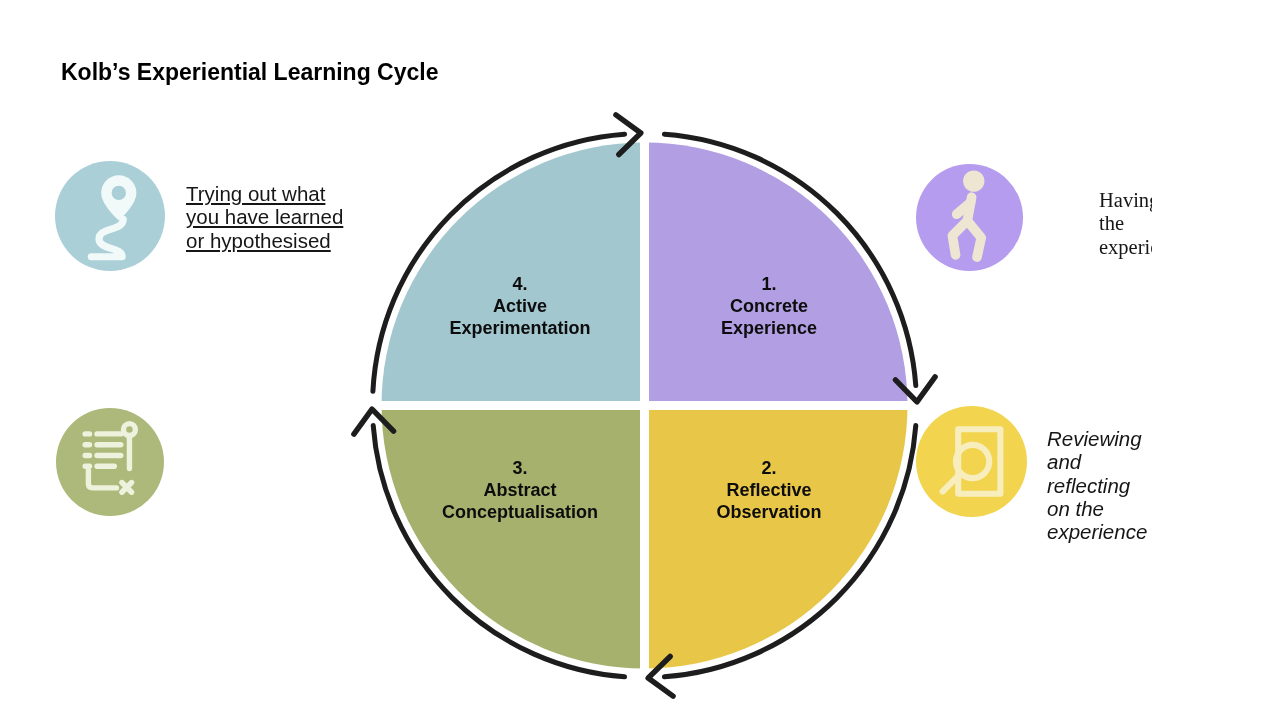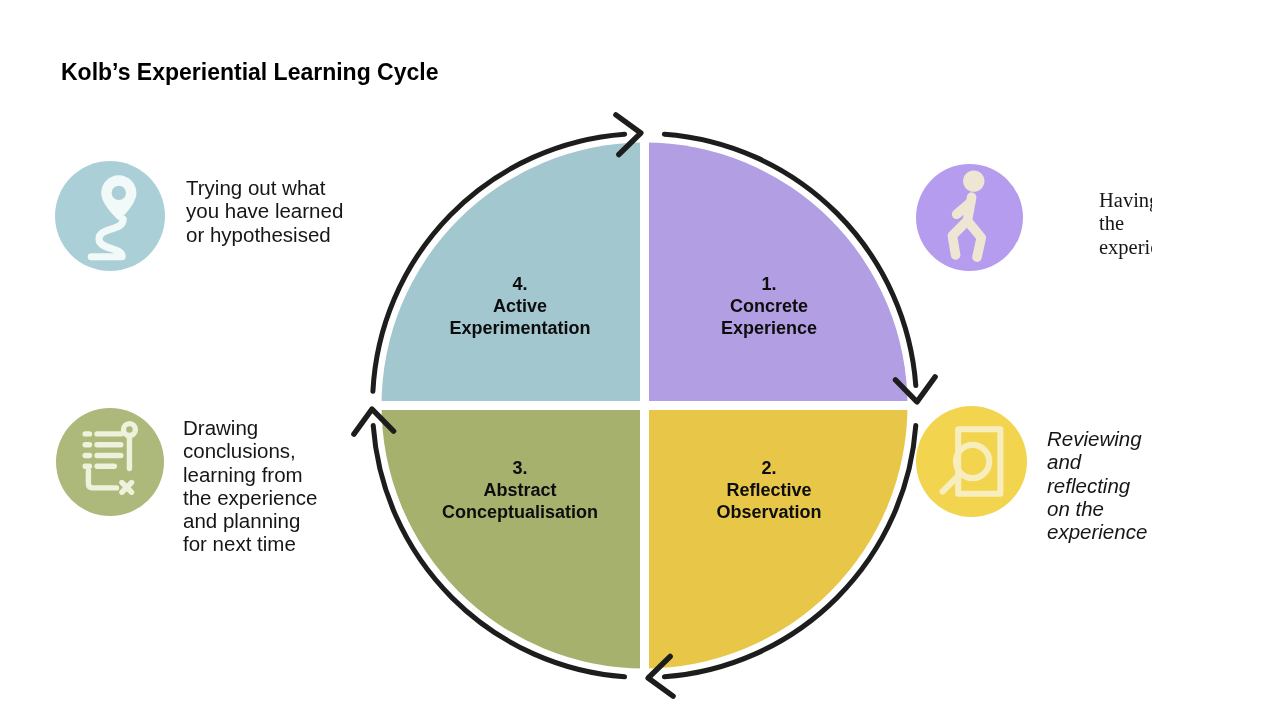--- a/index.html
+++ b/index.html
@@ -17,21 +17,21 @@
     color:#0d0d0d; white-space:pre-line;
   }
   .qlabel-1 { left:769px; top:306px; }
   .qlabel-2 { left:769px; top:490px; }
   .qlabel-3 { left:520px; top:490px; }
   .qlabel-4 { left:520px; top:306px; }
   .annot-text {
     position:absolute; font-size:20.5px; line-height:23.3px;
     color:#161616; white-space:pre-line;
   }
-  .annot-text-tl { left:186px;  top:176px; }
+  .annot-text-tl { left:186px;  top:182px;text-decoration:underline; }
   .annot-text-tr { left:1099px; top:189px;font-family:Liberation Serif, serif; }
   .annot-text-bl { left:183px;  top:416px; }
   .annot-text-br { left:1047px; top:427px;font-style:italic; }
   .icon-svg { position:absolute; }
   .icon-tl { left:55px;  top:161px; width:110px; height:110px; }
   .icon-tr { left:916px; top:164px; width:107px; height:107px; }
   .icon-bl { left:56px;  top:408px; width:108px; height:108px; }
   .icon-br { left:916px; top:406px; width:111px; height:111px; }
 </style>
 </head>
@@ -106,26 +106,20 @@
       <path d="M27,24 L31,24 M38,24 L60,24"></path>
       <path d="M27,34 L31,34 M38,34 L60,34"></path>
       <path d="M27,44 L31,44 M38,44 L60,44"></path>
       <path d="M27,54 L31,54 M38,54 L54,54"></path>
       <circle cx="68" cy="20" r="5.5"></circle>
       <path d="M68,26 L68,56"></path>
       <path d="M30,58 L30,70 Q30,74 34,74 L56,74"></path>
       <path d="M61,69 L70,78 M70,69 L61,78"></path>
     </g>
   </svg>
-  <div class="annot-text annot-text-bl">Drawing
-conclusions,
-learning from
-the experience
-and planning
-for next time</div>
 
   <svg class="icon-svg icon-br" viewBox="0 0 100 100">
     <circle cx="50" cy="50" r="50" fill="#f2d44e"></circle>
     <g fill="none" stroke-width="5.5" stroke-linecap="round" stroke-linejoin="round" stroke="#f7edbd">
       <rect x="38" y="21" width="38" height="58"></rect>
       <circle cx="51" cy="50" r="15"></circle>
       <path d="M40,61 L24,77"></path>
     </g>
   </svg>
   <div class="annot-text annot-text-br">Reviewing and

